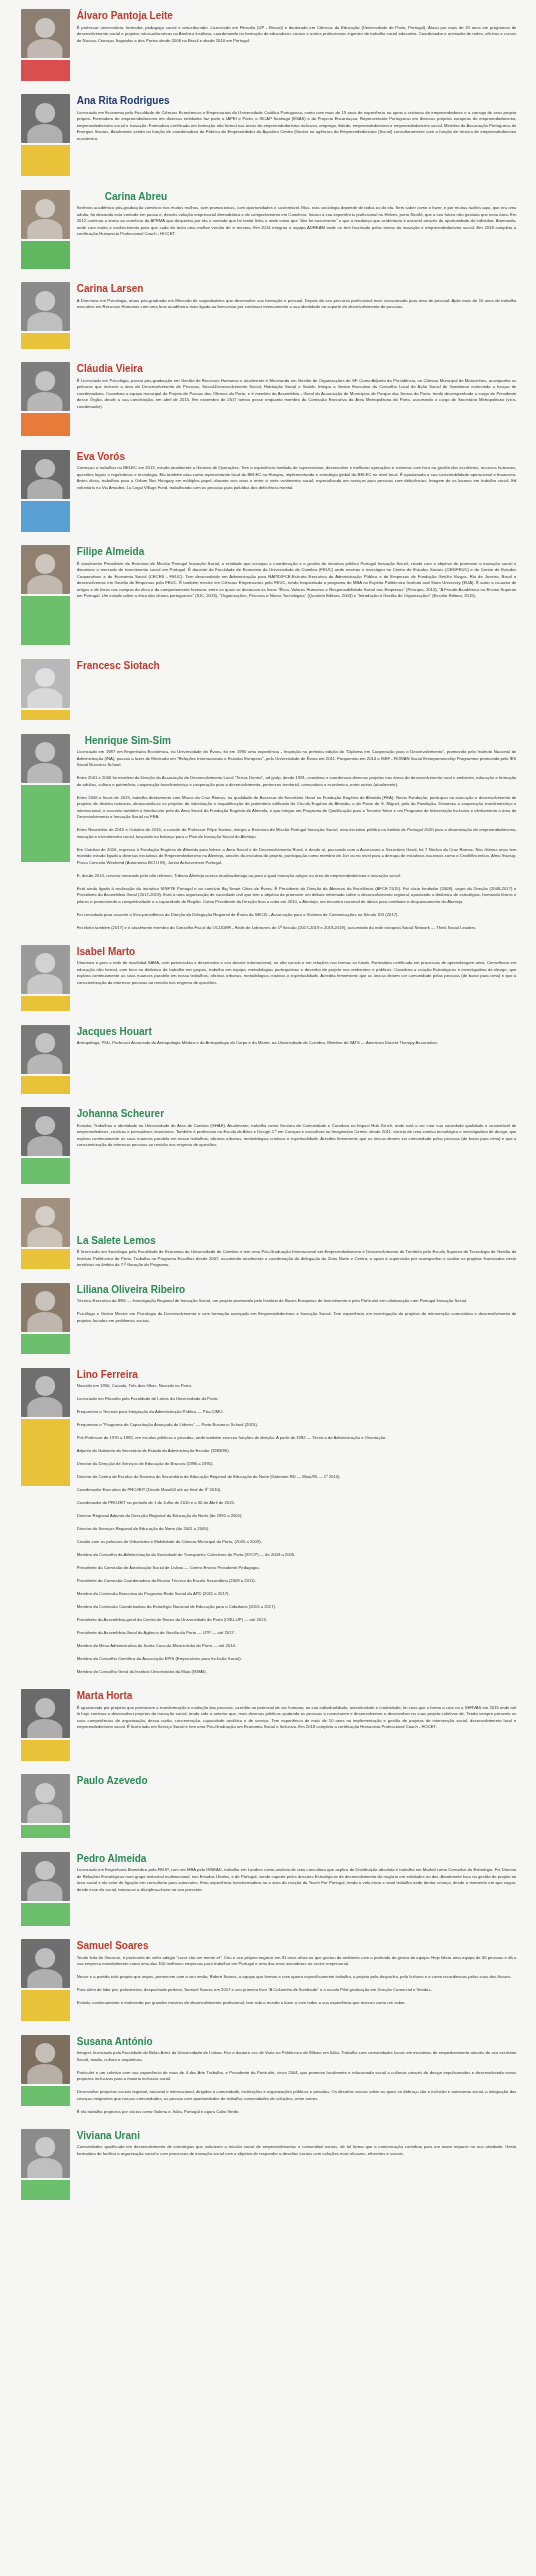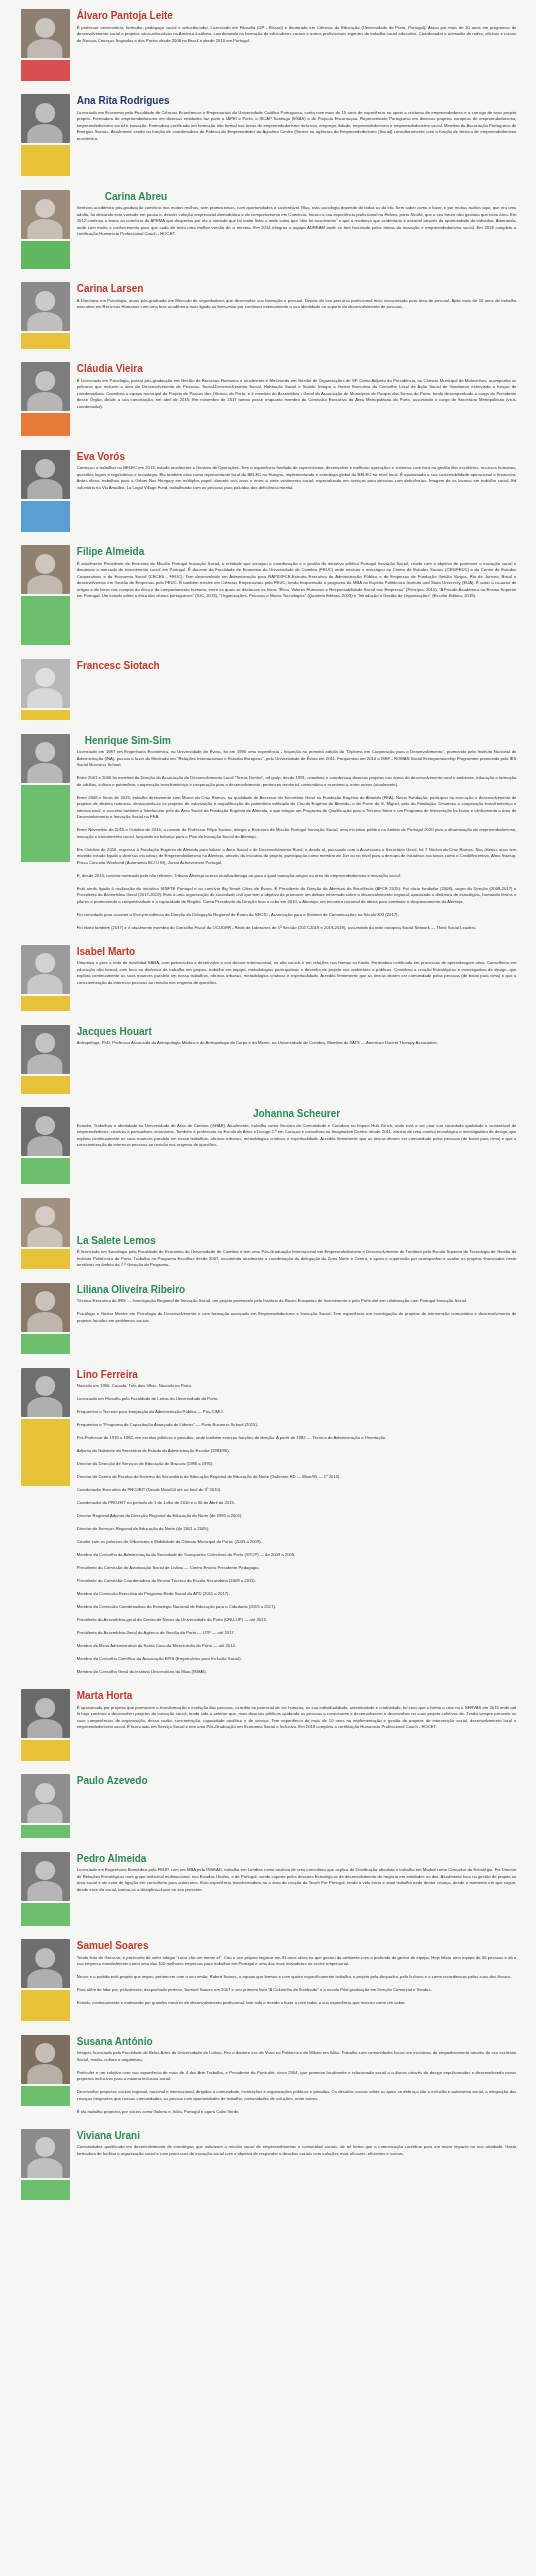--- a/index.html
+++ b/index.html
@@ -251,21 +251,21 @@
       </div>
       <div class="speaker">
         <div class="portrait">
           <div class="photo" style="background: rgb(109, 109, 109);">
             <div class="head"></div>
             <div class="body"></div>
           </div>
           <div class="colorbar" style="background: rgb(108, 191, 108); height: 26px;"></div>
         </div>
         <div class="content">
-          <h2 class="sp-name" style="color: rgb(46, 139, 87); text-align: center;">Johanna Scheurer</h2>
+          <h2 class="sp-name" style="color: rgb(46, 139, 87);">Johanna Scheurer</h2>
           <div class="sp-bio">Estudar, Trabalhou e identidade na Universidade de Area de Cantora (GHAE). Atualmente, trabalha como Gestora de Comunidade e Curadora no Impact Hub Zürich, onde está a ser criar sua sociedade qualidade e sustentável de empreendedores, criativos e pensadores visionários. Também é professora na Escola de Artes e Design 2.º em Curaçao e consultora na Imagination Centre. desde 2011. ativista de uma criativa tecnológica e investigadora de design, que explora continuamente as suas nuances paralelo em nosso trabalhos, oficinas urbanas, metodologias criativas e espiritualidade. Acredita firmemente que as únicas devem ser comunidade pelas pessoas (de baixo para cima) e que a cons­cientização da interesse pessoas ao revisão nos engrena de questões.</div>
         </div>
       </div>
       <div class="speaker">
         <div class="portrait">
           <div class="photo" style="background: rgb(160, 144, 127);">
             <div class="head"></div>
             <div class="body"></div>
           </div>
           <div class="colorbar" style="background: rgb(232, 195, 58); height: 20.6px;"></div>

